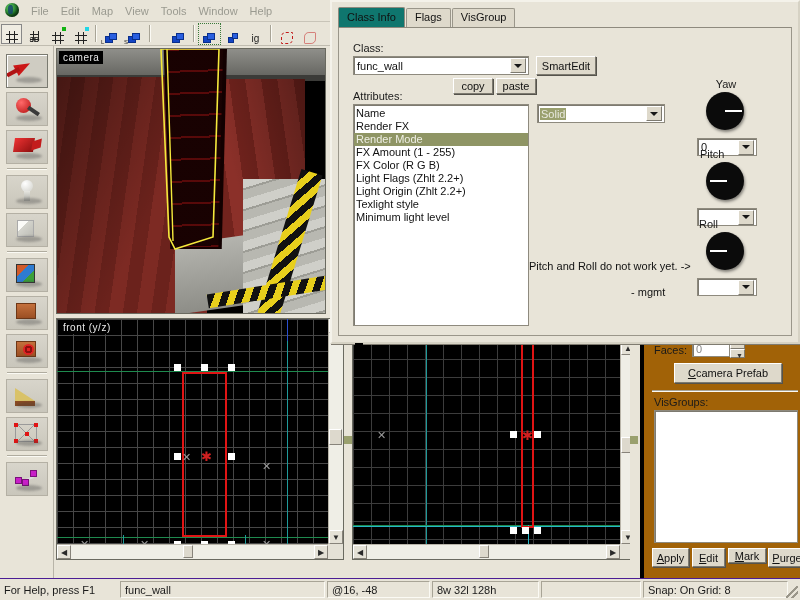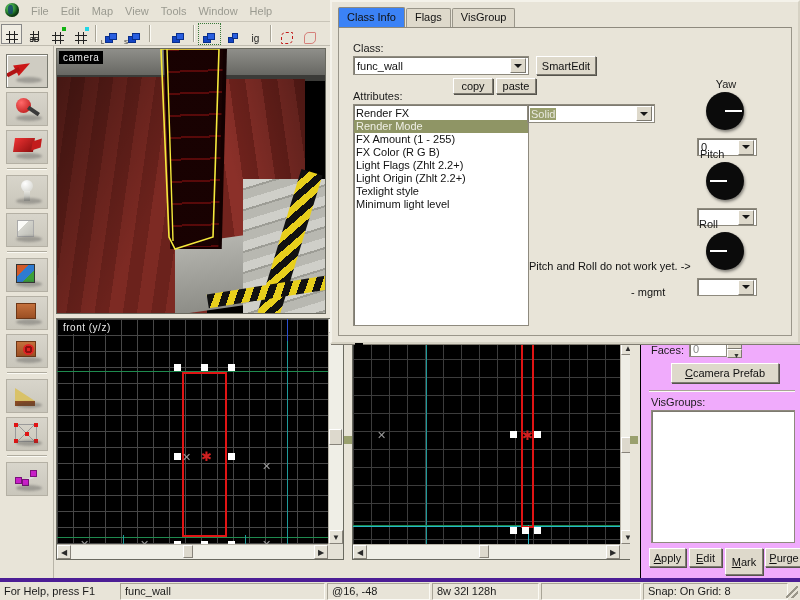--- a/index.html
+++ b/index.html
@@ -246,21 +246,21 @@
     background: #e8e4d8; border: 2px solid #d6d2c4;
     border-top-color: #f4f2ea; border-left-color: #f4f2ea;
     box-shadow: 1px 1px 0 #7f7b70;
   }
   .tabstrip { position: absolute; left: 6px; top: 6px; height: 20px; display: flex; }
   .tab {
     padding: 2px 8px 3px 8px; font-size: 11px; color: #111;
     border: 1px solid #9a968a; border-bottom: none; background: #ded9cb;
     margin-right: 1px; border-radius: 2px 2px 0 0;
   }
-  .tab.active { background: #3b82f6; border-color: #8e8a7e; position: relative; top: -1px;
+  .tab.active { background: #0f766e; border-color: #8e8a7e; position: relative; top: -1px;
                 padding-top: 3px; padding-bottom: 4px; font-weight: normal; }
   .dlg-body {
     position: absolute; left: 6px; top: 25px; right: 6px; bottom: 6px;
     border: 1px solid #9a968a; border-top-color: #8e8a7e; background: #e8e4d8;
   }
   .lbl { position: absolute; font-size: 11px; color: #1a1a1a; }
   .combo { position: absolute; height: 19px; background: #fff;
            border: 1px solid #8e8a7e; box-shadow: inset 1px 1px 0 #7d7a70;
            display: flex; align-items: center; }
   .combo .val { flex: 1; padding-left: 3px; font-size: 11px; color: #111; }
@@ -289,33 +289,33 @@
     width: 38px; height: 38px; border-radius: 50%; background: #0b0b0b;
     margin: 2px auto 4px auto; position: relative;
     box-shadow: 1px 2px 3px rgba(0,0,0,.45);
   }
   .knob .needle { position: absolute; left: 19px; top: 18px; width: 17px; height: 2px; background: #fff; }
   .note { position: absolute; font-size: 11px; color: #111; }
 
   
   .rightpanel {
     position: absolute; left: 640px; top: 330px; width: 160px; height: 248px;
-    background: #f0abfc; border-left: 1px solid #000000;
+    background: #a16207; border-left: 4px solid #000000;
   }
   .spin-box { position: absolute; background: #fff; border: 1px solid #8e8a7e;
               box-shadow: inset 1px 1px 0 #7d7a70; }
   .spin-btns { position: absolute; width: 13px; background: #ded9cb;
                border: 1px solid #fff; border-right-color: #7d7a70; border-bottom-color: #7d7a70; }
   .grp-sep { position: absolute; height: 2px; border-top: 1px solid #a8a496; border-bottom: 1px solid #fbfaf4; }
   .ul { text-decoration: underline; }
 
   
   .statusbar {
     position: absolute; left: 0; bottom: 0; width: 800px; height: 22px;
-    background: #e8e4d8; border-top: 4px solid #4c1d95;
+    background: #e8e4d8; border-top: 1px solid #4c1d95;
     display: flex; align-items: center;
   }
   .st-cell {
     height: 17px; display: flex; align-items: center; padding: 0 4px;
     font-size: 11px; color: #1a1a1a;
     border: 1px solid #a8a496; border-right-color: #fbfaf4; border-bottom-color: #fbfaf4;
     margin-right: 2px; background: #e8e4d8;
   }
   .st-cell.plain { border: none; }
   .grip { position: absolute; right: 2px; bottom: 2px; width: 12px; height: 12px;
@@ -598,21 +598,21 @@
     <div class="lbl" style="left:10px;top:66px;">VisGroups:</div>
 
     <div class="listbox" style="left:10px;top:80px;width:144px;height:133px;"></div>
 
     <div class="btn" style="left:8px;top:218px;width:37px;height:19px;">
       <span><span class="ul">A</span><span id="ap-rest">pply</span></span>
     </div>
     <div class="btn" style="left:48px;top:218px;width:33px;height:19px;">
       <span><span class="ul">E</span><span id="ed-rest">dit</span></span>
     </div>
-    <div class="btn" style="left:84px;top:218px;width:38px;height:27px;">
+    <div class="btn" style="left:84px;top:218px;width:38px;height:15px;">
       <span><span class="ul">M</span><span id="mk-rest">ark</span></span>
     </div>
     <div class="btn" style="left:124px;top:218px;width:38px;height:19px;">
       <span><span class="ul">P</span><span id="pg-rest">urge</span></span>
     </div>
   </div>
 
   <div class="dialog">
     <div class="tabstrip">
       <div class="tab active">Class Info</div>
@@ -638,32 +638,33 @@
         <span>copy</span>
       </div>
       <div class="btn" style="left:157px;top:50px;width:40px;height:16px;">
         <span>paste</span>
       </div>
 
       <div class="lbl" style="left:14px;top:62px;">Attributes:</div>
 
       <div class="listbox" style="left:14px;top:76px;width:176px;height:222px;">
         <div style="padding-top:2px;">
+          <div class="li">Name</div>
           <div class="li">Render FX</div>
           <div class="li sel">Render Mode</div>
           <div class="li">FX Amount (1 - 255)</div>
           <div class="li">FX Color (R G B)</div>
           <div class="li">Light Flags (Zhlt 2.2+)</div>
           <div class="li">Light Origin (Zhlt 2.2+)</div>
           <div class="li">Texlight style</div>
           <div class="li">Minimum light level</div>
         </div>
       </div>
 
-      <div class="combo" style="left:188px;top:76px;width:128px;">
+      <div class="combo" style="left:198px;top:76px;width:128px;">
         <span class="val sel">Solid</span>
         <span style="flex:1"></span>
         <span class="arrow">
             <i class="caret-d"></i>
           </span>
       </div>
 
       <div class="note" style="left:190px;top:232px;">Pitch and Roll do not work yet. -&gt;</div>
       <div class="note" style="left:292px;top:258px;">- mgmt</div>
 

